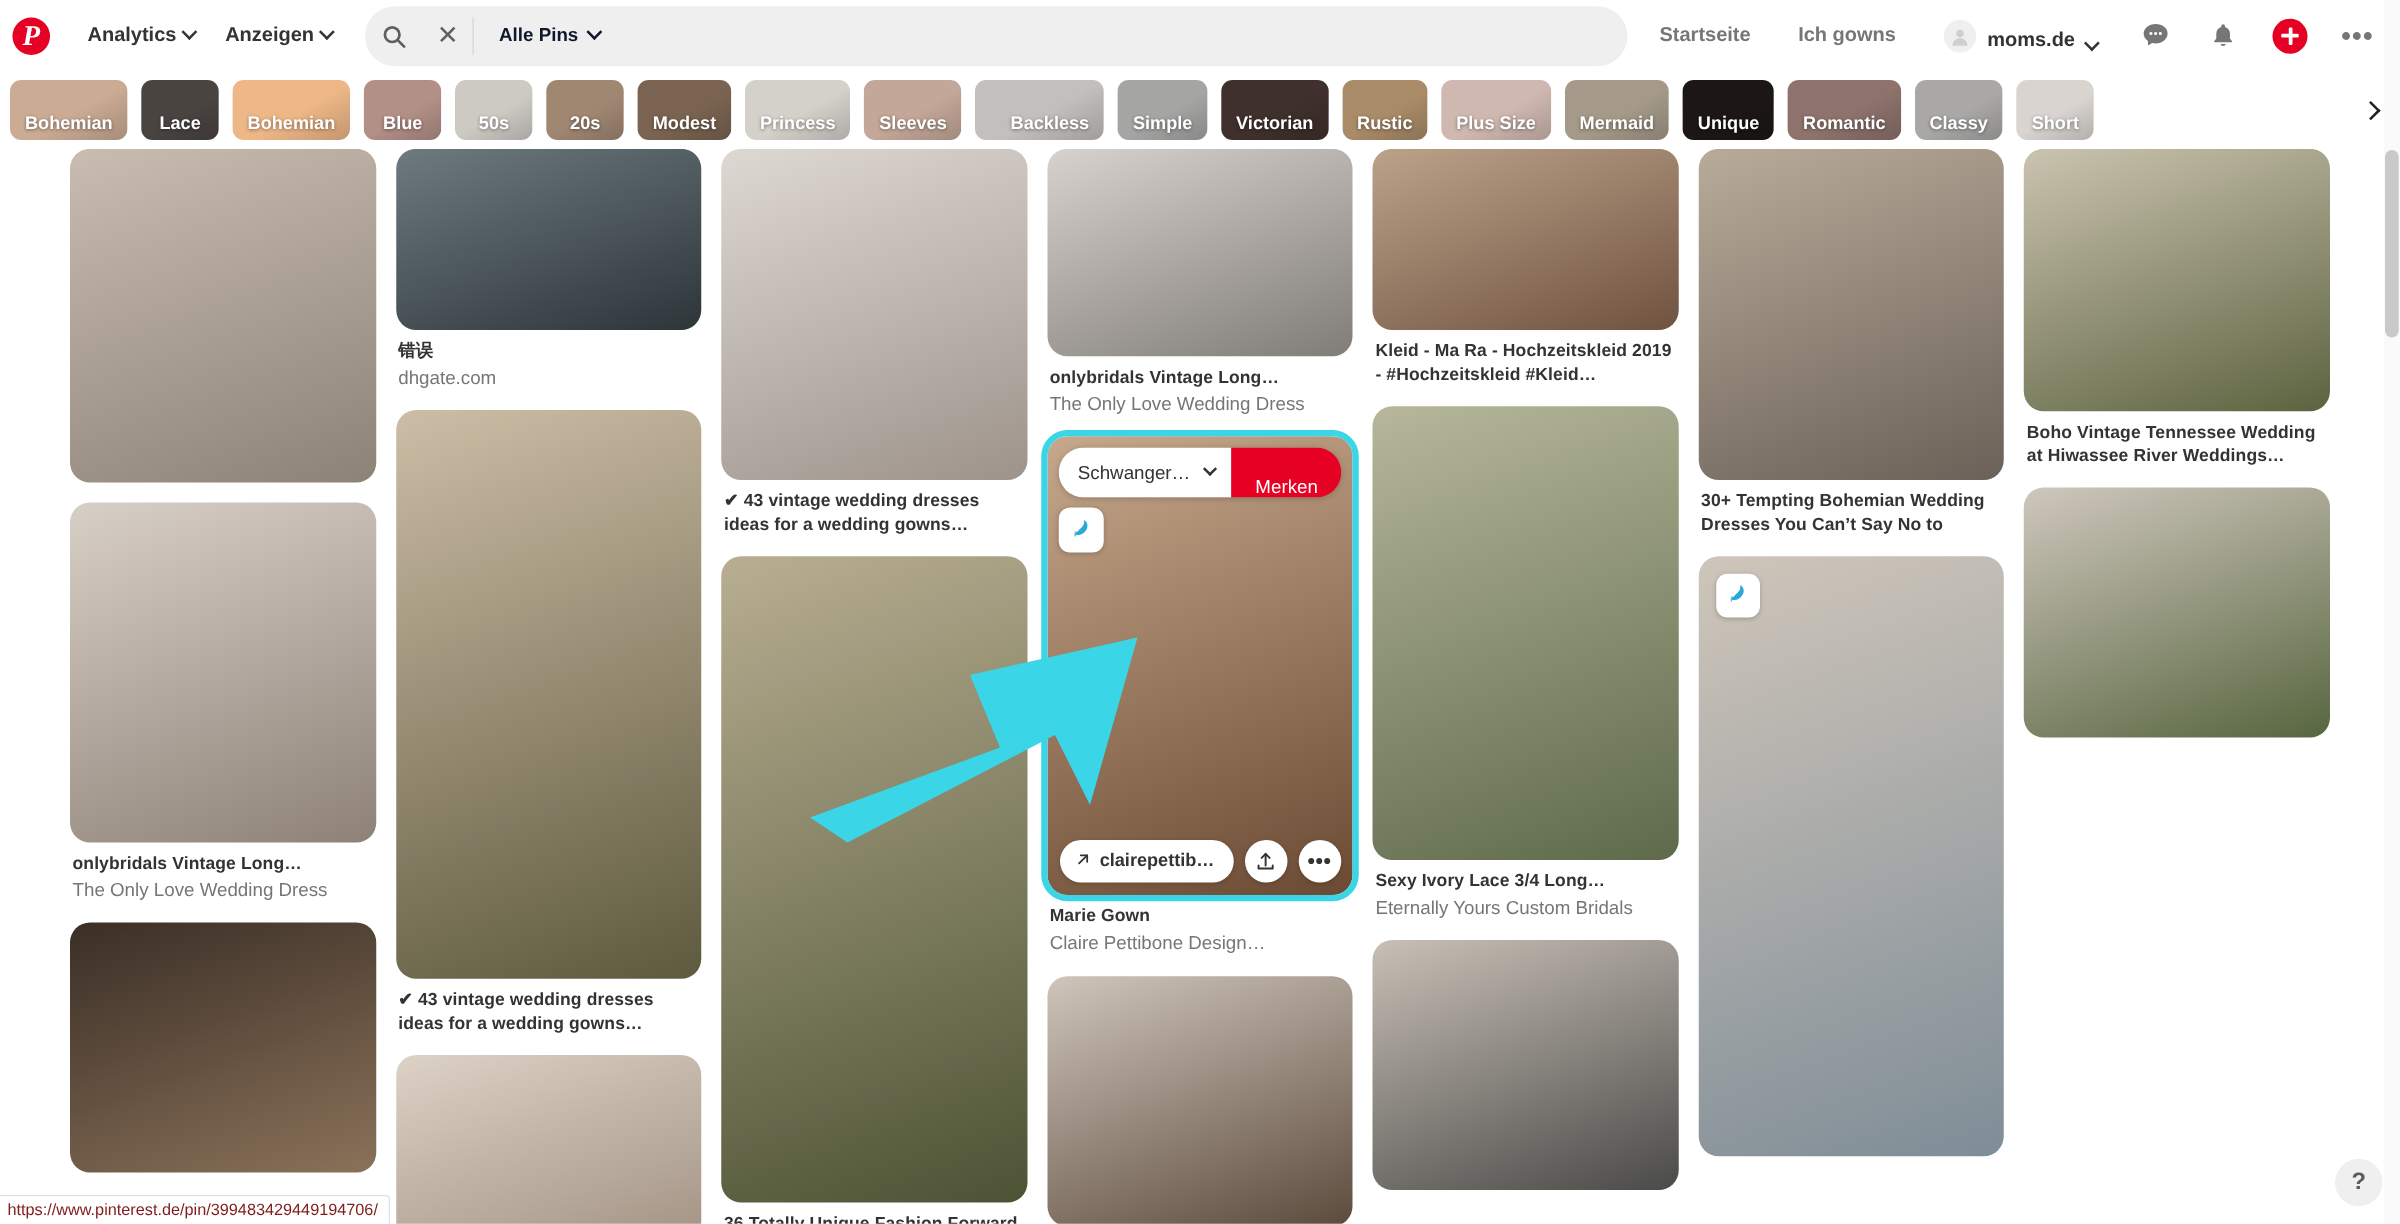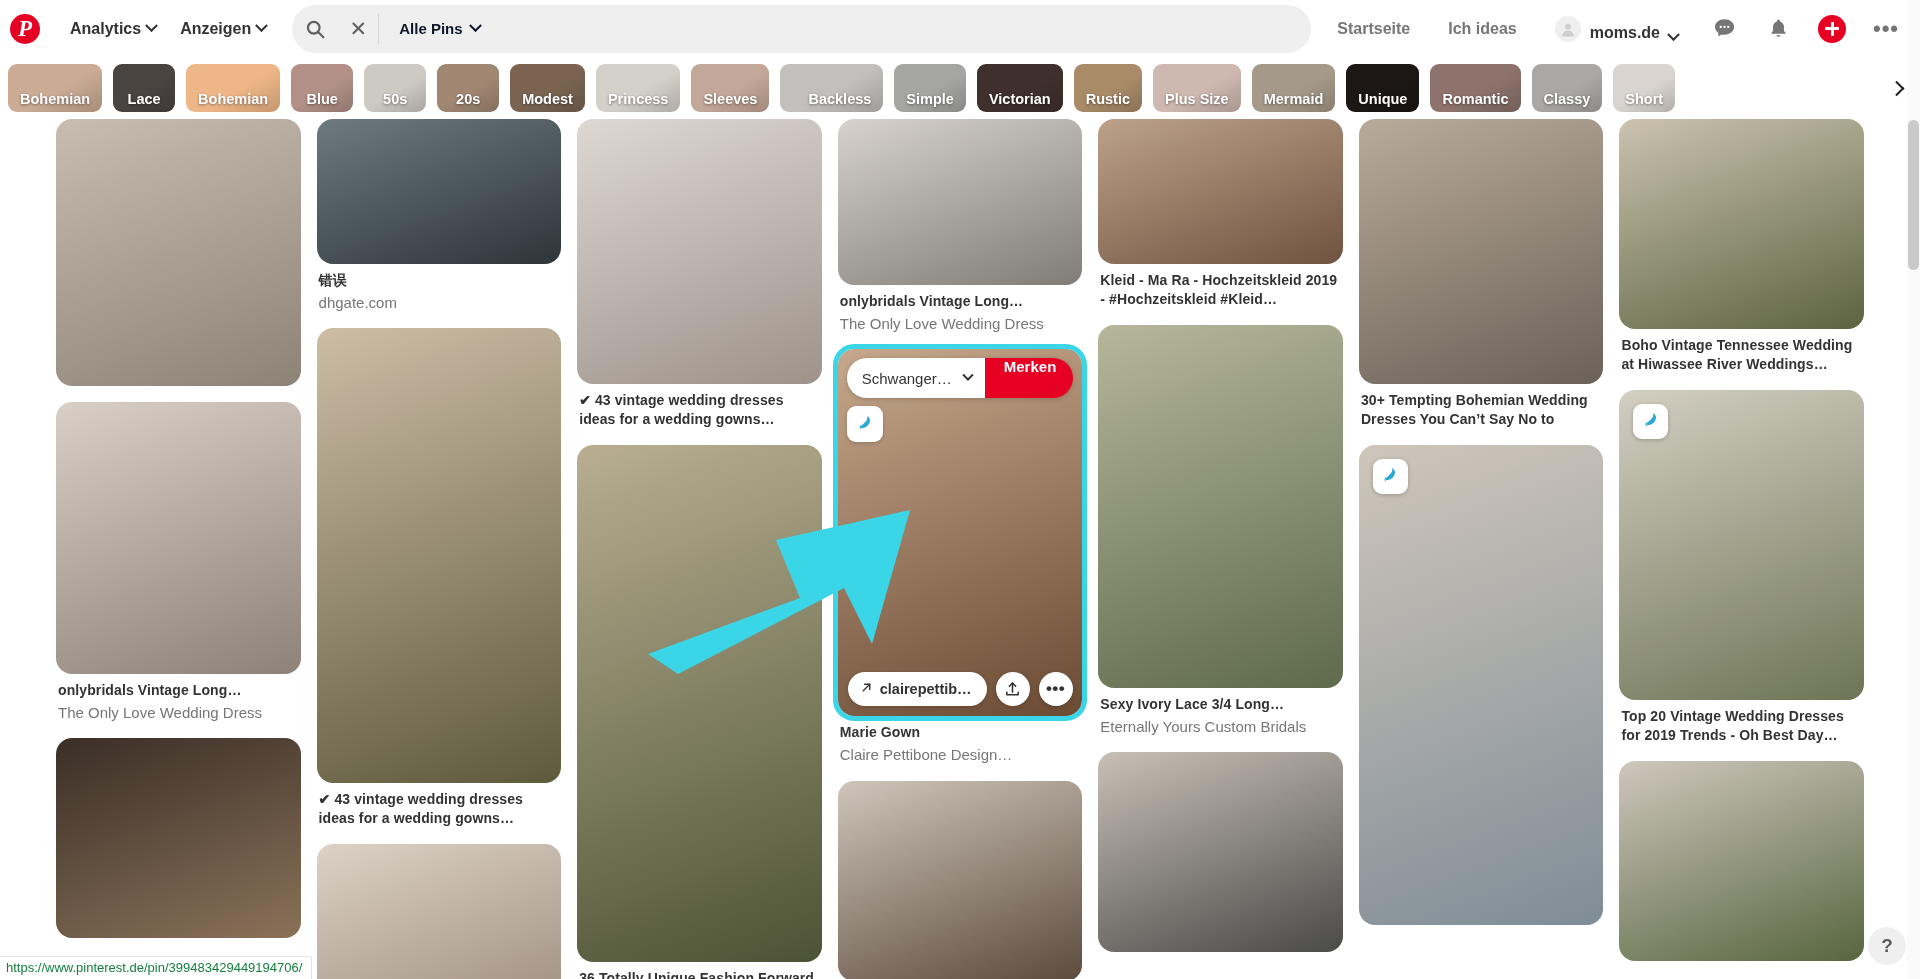--- a/index.html
+++ b/index.html
@@ -165,22 +165,22 @@
     overflow: hidden; box-shadow: 0 1px 5px rgba(0,0,0,.2);
     height: 40px;
   }
   .ov-board {
     background: #fff; display: flex; align-items: center; gap: 12px;
     padding: 0 13px 0 15px; font-size: 15px; font-weight: normal; color: #333;
     white-space: nowrap;
   }
   .ov-board .caret { width: 8px; height: 8px; border-width: 2px; }
   .ov-merken {
-    background: #e60023; color: #fff; font-size: 15px; font-weight: bold;
-    display: flex; align-items: flex-start; padding: 0 19px;
+    background: #e60023; color: #fff; font-size: 15px; font-weight: normal;
+    display: flex; align-items: flex-end; padding: 0 19px;
   }
   .ov-fav {
     position: absolute; left: 9px; top: 57px; z-index: 6;
     width: 36px; height: 36px; border-radius: 9px; background: #fff;
     display: flex; align-items: center; justify-content: center;
     box-shadow: 0 1px 4px rgba(0,0,0,.2);
   }
   .ov-bottom {
     position: absolute; left: 10px; right: 10px; bottom: 10px; z-index: 6;
     display: flex; align-items: center; gap: 9px;
@@ -200,21 +200,21 @@
   
   .cursor-arrow {
     position: absolute; z-index: 25; pointer-events: none;
   }
 
   
   .statusbar {
     position: absolute; left: 0; bottom: 0; z-index: 50;
     background: #fff; border-top-right-radius: 3px;
     border: 1px solid #e2e2e2; border-left: none; border-bottom: none;
-    padding: 3px 9px 4px 6px; font-size: 13px; color: #15803d;
+    padding: 3px 9px 4px 6px; font-size: 13px; color: #7f1d1d;
     font-family: "Liberation Sans", sans-serif; white-space: nowrap;
   }
   .help-btn {
     position: absolute; right: 14px; bottom: 14px; z-index: 50;
     width: 38px; height: 38px; border-radius: 50%;
     background: #efefef; color: #5b5b5b;
     display: flex; align-items: center; justify-content: center;
     font-size: 19px; font-weight: bold; cursor: pointer;
   }
   .scrollbar-track {
@@ -254,21 +254,21 @@
       <span>Alle Pins</span>
       <i class="caret"></i>
     </div>
   </div>
 
   <div class="hdr-right">
     <div class="nav-link muted">
       <span>Startseite</span>
     </div>
     <div class="nav-link muted">
-      <span>Ich ideas</span>
+      <span>Ich gowns</span>
     </div>
     <div class="nav-link" style="gap:9px;align-items:flex-end;">
       <span class="avatar-sm">
         <svg width="18" height="18" viewBox="0 0 24 24">
             <circle cx="12" cy="9" r="4" fill="#cfcfcf"></circle>
             <path d="M4 22c0-4.4 3.6-8 8-8s8 3.6 8 8z" fill="#cfcfcf"></path>
           </svg>
       </span>
       <span>moms.de</span>
       <i class="caret"></i>
@@ -497,33 +497,20 @@
       </div>
     </div>
     <div class="col">
       <div class="pin">
         <div class="pin-img" style="height: 210px; background: linear-gradient(160deg, rgb(203, 195, 176) 0%, rgb(92, 99, 64) 100%);"></div>
         <div class="pin-txt">
           <div class="pin-title">Boho Vintage Tennessee Wedding at Hiwassee River Weddings…</div>
         </div>
       </div>
       <div class="pin">
-        <div class="pin-img" style="height: 310px; background: linear-gradient(160deg, rgb(211, 207, 194) 0%, rgb(110, 117, 86) 100%);">
-          <div class="badge-save-icon" style="left: 14px; top: 14px;">
-            <svg width="20" height="20" viewBox="0 0 24 24" fill="#2aa8d8">
-              <path d="M14.5 2.5c1 3.2-.4 5.4-2.4 7.4-2.1 2.1-4.6 3.8-5.6 6.8 0 0 3.4.9 6.6-1.1 2.6-1.6 4.2-4 4.8-6.6.5-2.4-.6-5-3.4-6.5z"></path>
-              <path d="M6.4 12.9c-1.2 2-1.3 4.2-.3 6 1.2-2.6 3.1-4 3.1-4z" opacity=".75"></path>
-            </svg>
-          </div>
-        </div>
-        <div class="pin-txt">
-          <div class="pin-title">Top 20 Vintage Wedding Dresses for 2019 Trends - Oh Best Day…</div>
-        </div>
-      </div>
-      <div class="pin">
         <div class="pin-img" style="height: 200px; background: linear-gradient(160deg, rgb(207, 199, 189) 0%, rgb(87, 102, 63) 100%);"></div>
       </div>
     </div>
   </div>
 
 <svg class="cursor-arrow" style="left:648px; top:478px;" width="270" height="200" viewBox="0 0 270 200">
   <polygon points="0,176 152,120 128,62 262,32 224,166 196,110 30,196" fill="#3ad6e8"></polygon>
 </svg>
 
 <div class="statusbar">https://www.pinterest.de/pin/399483429449194706/</div>

